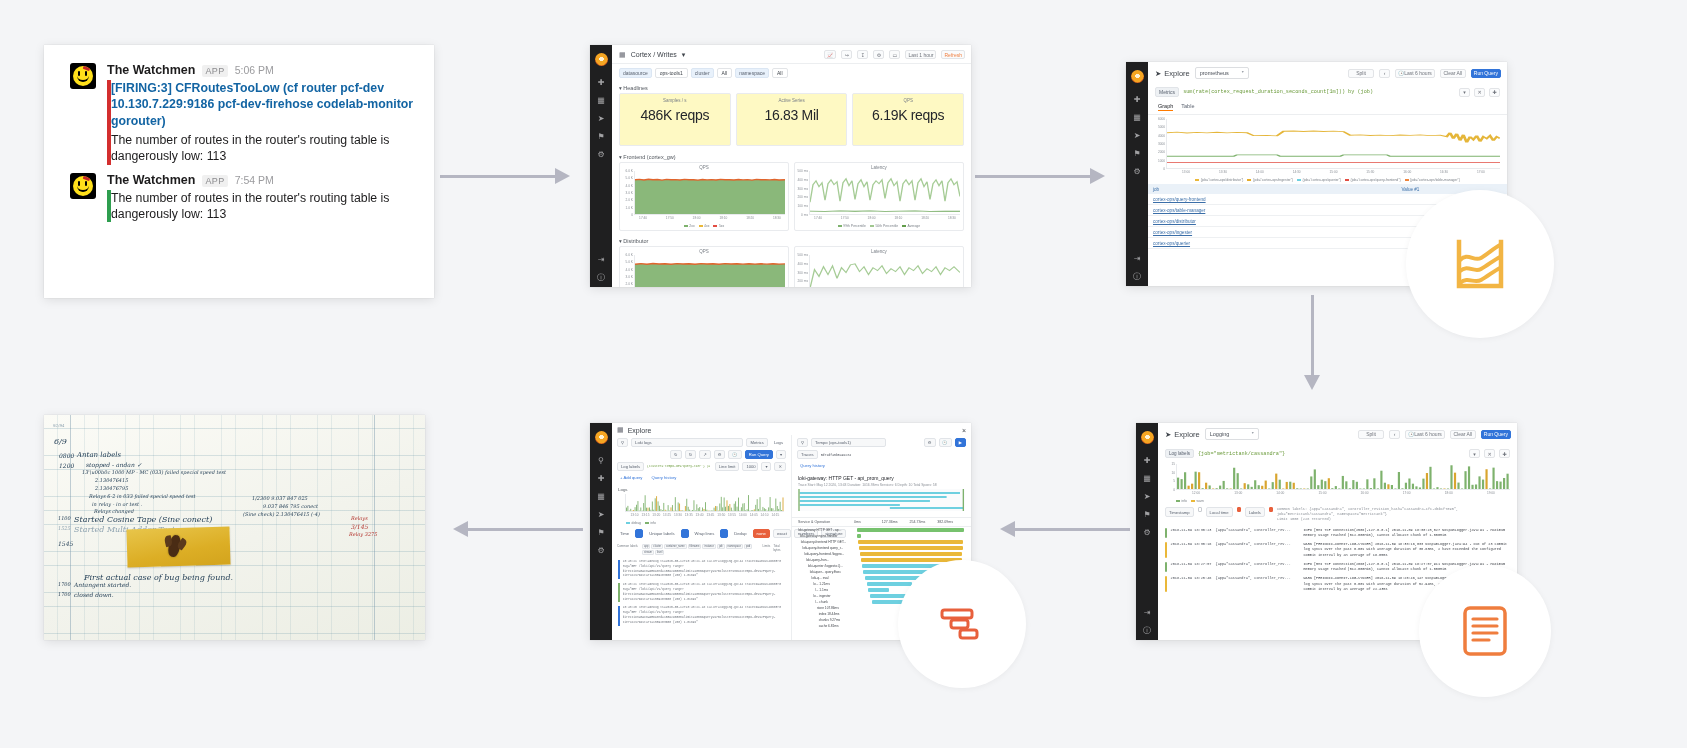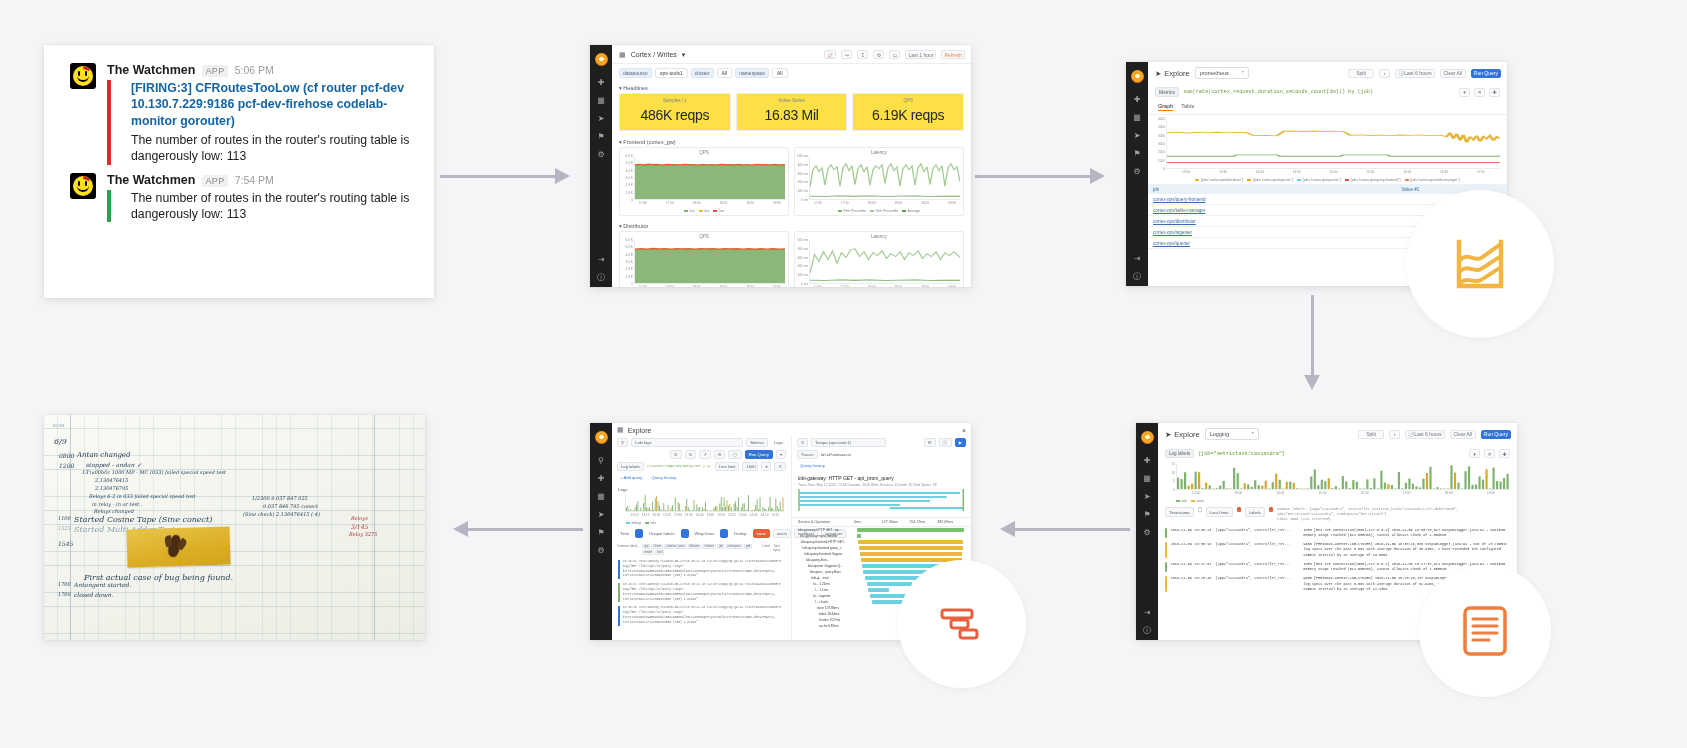--- a/index.html
+++ b/index.html
@@ -59,21 +59,21 @@
   .smiley .mouth { position: absolute; left: 4px; top: 10px; width: 12px; height: 6px;
                    border-bottom: 2px solid #000; border-radius: 0 0 12px 12px; }
   .smiley .blood { position: absolute; left: 10px; top: 1px; width: 7px; height: 2.5px;
                    background: #c62828; transform: rotate(22deg); border-radius: 1px; }
   .slack-body { flex: 1 1 auto; min-width: 0; }
   .slack-head { display: flex; align-items: baseline; gap: 7px; margin-bottom: 3px; }
   .slack-user { font-weight: bold; font-size: 12.5px; color: #1d1c1d; }
   .slack-app-tag { font-size: 9px; color: #8b8b8e; letter-spacing: .4px;
                    background: #f0f0f0; border-radius: 2px; padding: 1px 3px; }
   .slack-time { font-size: 10.5px; color: #9b9b9e; }
-  .slack-attach { border-left: 4px solid #d32f2f; padding-left: 20px; margin-top: 2px; }
+  .slack-attach { border-left: 4px solid #d32f2f; padding-left: 0; margin-top: 2px; }
   .slack-attach.resolved { border-left-color: #2e9e4f; }
   .slack-att-title { color: #1264a3; font-weight: bold; font-size: 12.3px; line-height: 1.33; }
   .slack-att-text { color: #1d1c1d; font-size: 12.3px; line-height: 1.33; margin-top: 3px; }
 
   
   .g-app { display: flex; width: 100%; height: 100%; background: #fff; }
   .g-rail {
     width: 22px; flex: 0 0 22px; background: #1f1f20;
     display: flex; flex-direction: column; align-items: center; padding-top: 4px;
   }
@@ -98,21 +98,21 @@
 
   .g-varbar { display: flex; align-items: center; gap: 3px; padding: 4px 7px; }
   .g-var-label { font-size: 5px; color: #5b6370; background: #e8f1fb; border: 1px solid #dbe6f3;
                  border-radius: 2px; padding: 1px 3px; white-space: nowrap; }
   .g-var-val { font-size: 5px; color: #3f444b; border: 1px solid #e2e4e7; border-radius: 2px;
                padding: 1px 4px; background: #fff; white-space: nowrap; }
 
   .g-rowlabel { font-size: 5.5px; color: #53585f; padding: 3px 7px 2px; }
   .g-stats { display: flex; gap: 5px; padding: 0 7px 5px; }
   .g-stat { flex: 1 1 0; border: 1px solid #e9ebee; border-radius: 2px;
-            text-align: center; padding: 4px 2px 7px; background: #fde047; }
+            text-align: center; padding: 4px 2px 22px; background: #fef9c3; }
   .g-stat-label { font-size: 4.5px; color: #7b8088; }
   .g-stat-value { font-size: 14px; color: #24262b; margin-top: 4px; letter-spacing: -.3px; }
 
   .g-panels { display: flex; gap: 5px; padding: 0 7px 4px; }
   .g-panel { flex: 1 1 0; border: 1px solid #e9ebee; border-radius: 2px; padding: 2px 2px 1px;
              background: #fff; }
   .g-panel-title { font-size: 4.5px; color: #7b8088; text-align: center; }
   .g-plot { position: relative; height: 52px; margin-top: 1px; }
   .g-legend { display: flex; gap: 4px; justify-content: center; padding: 1px 0 1px; }
   .g-leg { display: flex; align-items: center; gap: 1.5px; font-size: 3.4px; color: #7b8088; }
@@ -1243,21 +1243,21 @@
   <div class="card nb" style="left:44px; top:415px; width:381px; height:225px;">
     <div class="nb-page"></div>
     <div class="nb-margin" style="left:26px;"></div>
     <div class="nb-margin" style="left:330px;"></div>
 
     <div id="inklines">
         <div class="ink faint" style="left: 9px; top: 8px; font-size: 4px;">92/94</div>
         <div class="ink" style="left: 10px; top: 22px; font-size: 8px;">6/9</div>
         <div class="ink" style="left: 15px; top: 37px; font-size: 6px;">0800</div>
         <div class="ink" style="left: 15px; top: 47px; font-size: 6px;">1200</div>
-        <div class="ink" style="left: 33px; top: 36px; font-size: 7px;">Antan changed</div>
+        <div class="ink" style="left: 33px; top: 36px; font-size: 7px;">Antan labels</div>
         <div class="ink" style="left: 42px; top: 46px; font-size: 6px;">stopped  - andan  ✓</div>
         <div class="ink" style="left: 38px; top: 54px; font-size: 5px;">13'\u00b0c  1000  MP  -  MC   (033) failed special speed test</div>
         <div class="ink" style="left: 51px; top: 62px; font-size: 5px;">2.130476415</div>
         <div class="ink" style="left: 51px; top: 70px; font-size: 5px;">2.130476795</div>
         <div class="ink" style="left: 45px; top: 78px; font-size: 5px;">Relays 6-2 in 033 failed special speed test</div>
         <div class="ink" style="left: 48px; top: 86px; font-size: 5px;">in relay           - in or test .</div>
         <div class="ink" style="left: 50px; top: 93px; font-size: 5px;">Relays changed</div>
         <div class="ink" style="left: 14px; top: 100px; font-size: 5px;">1100</div>
         <div class="ink faint" style="left: 14px; top: 110px; font-size: 5px;">1525</div>
         <div class="ink" style="left: 30px; top: 100px; font-size: 8px;">Started Cosine Tape (Sine conect)</div>

